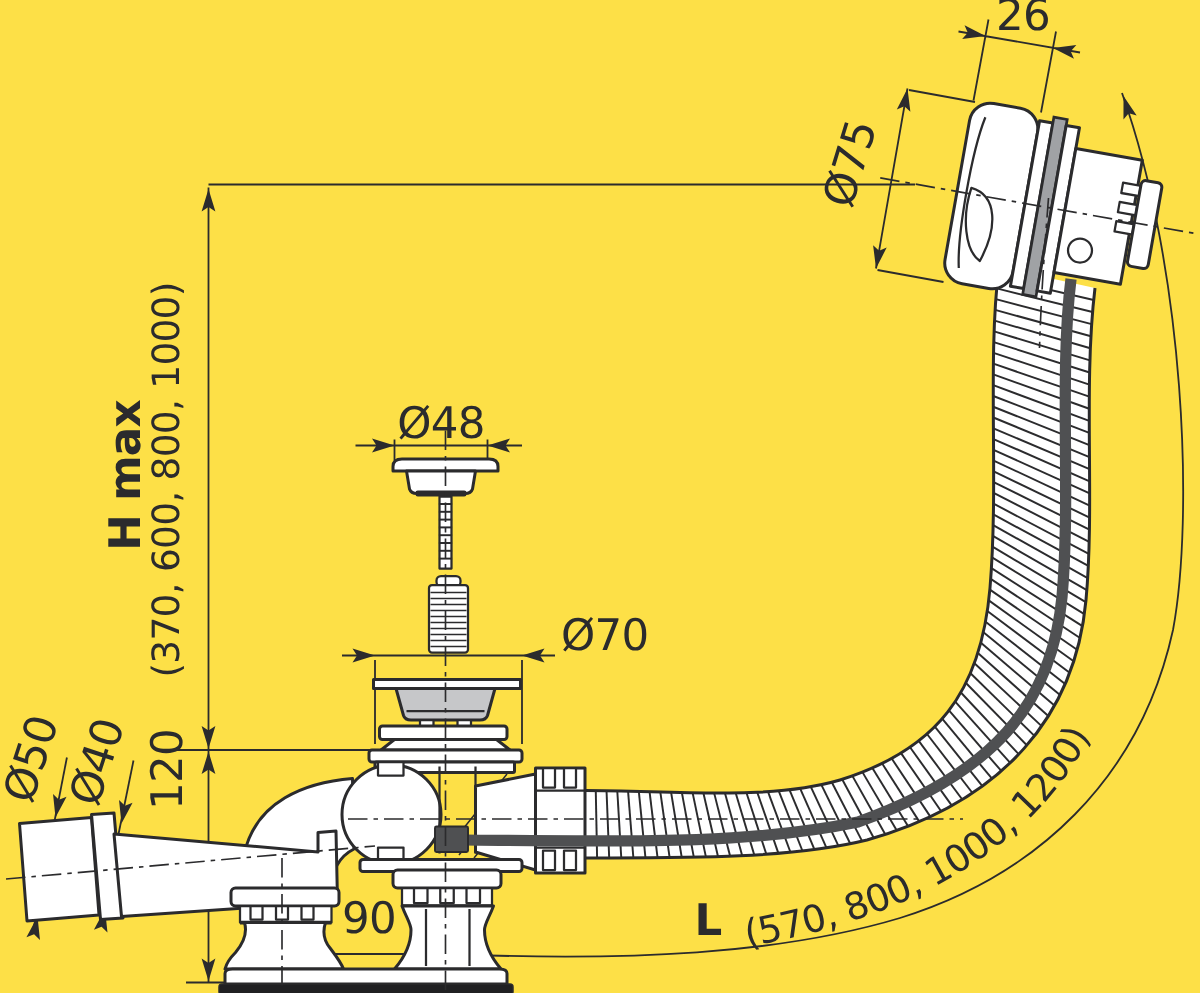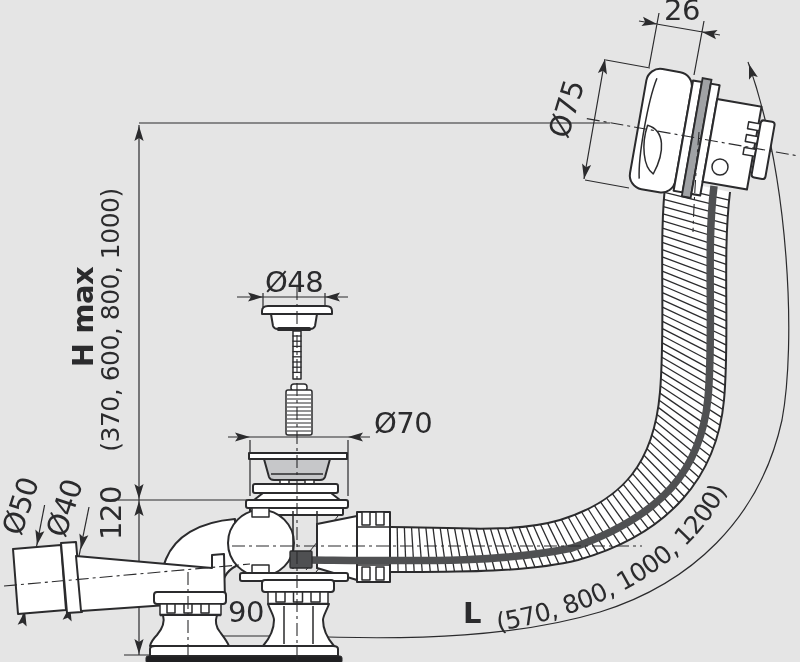--- a/index.html
+++ b/index.html
@@ -1,20 +1,20 @@
 <!DOCTYPE html>
 <html style="--line: #2b2b2d; --part-shading: #c6c7c9; --cable: #4f5052; --gasket: #202022; --knob-ring-shading: #a0a2a5;"><head>
 <meta charset="utf-8">
 <style>
   :root{
     --line:#2b2b2d; --part-shading:#c6c7c9; --cable:#4f5052;
     --gasket:#202022; --knob-ring-shading:#a0a2a5;
   }
   html,body{margin:0;padding:0;background:#ffffff;}
-  .canvas{width:800px;height:662px;background:#e5e5e5;position:relative;overflow:hidden;}
+  .canvas{width:800px;height:662px;background:#fde047;position:relative;overflow:hidden;}
   svg{position:absolute;left:0;top:0;}
   .part{fill:#fff;stroke:var(--line);stroke-width:2;stroke-linejoin:round;}
   .pthin{fill:#fff;stroke:var(--line);stroke-width:1.5;stroke-linejoin:round;}
   .lnthin{fill:none;stroke:var(--line);stroke-width:1.5;}
   .nofill{fill:none;stroke:var(--line);stroke-width:2;stroke-linejoin:round;}
   .dim{fill:none;stroke:var(--line);stroke-width:1.2;}
   .cl{fill:none;stroke:var(--line);stroke-width:1.1;stroke-dasharray:13 4 3 4;}
   .arrow{fill:var(--line);stroke:none;}
   .gray{fill:var(--part-shading);stroke:var(--line);stroke-width:2;stroke-linejoin:round;}
   .dark{fill:var(--line);stroke:none;}

